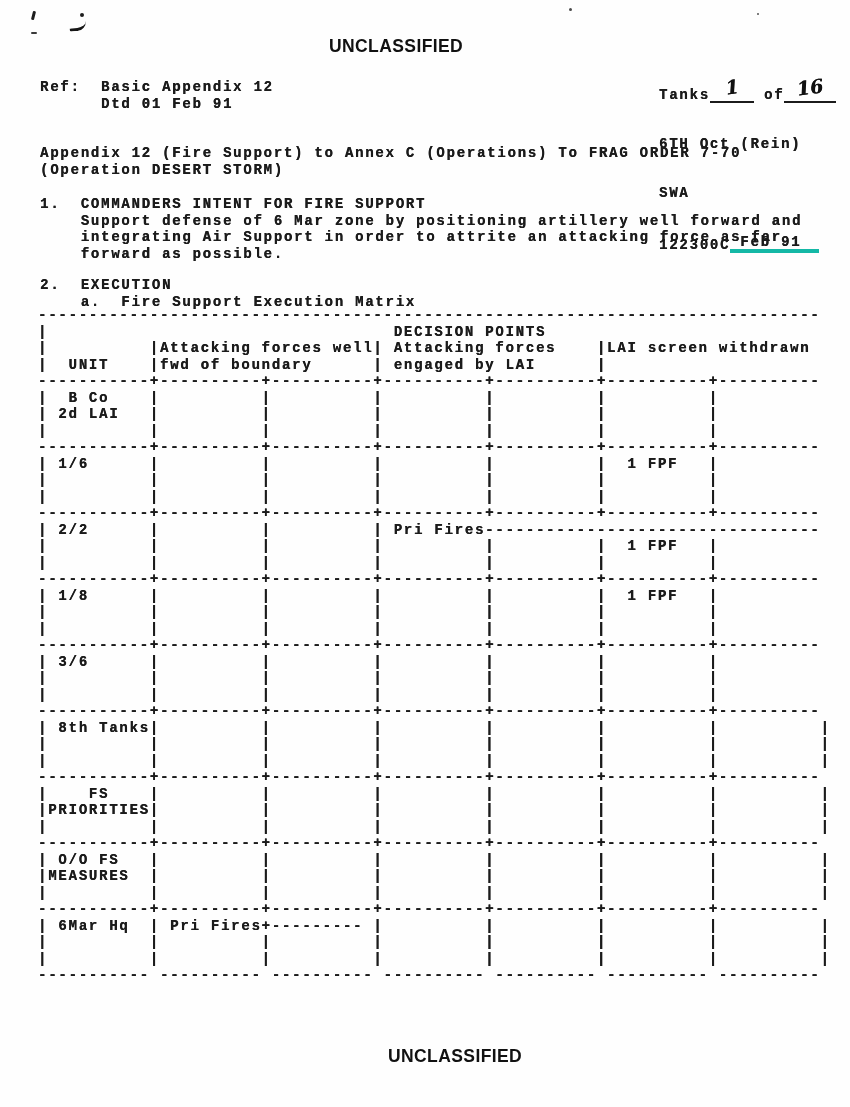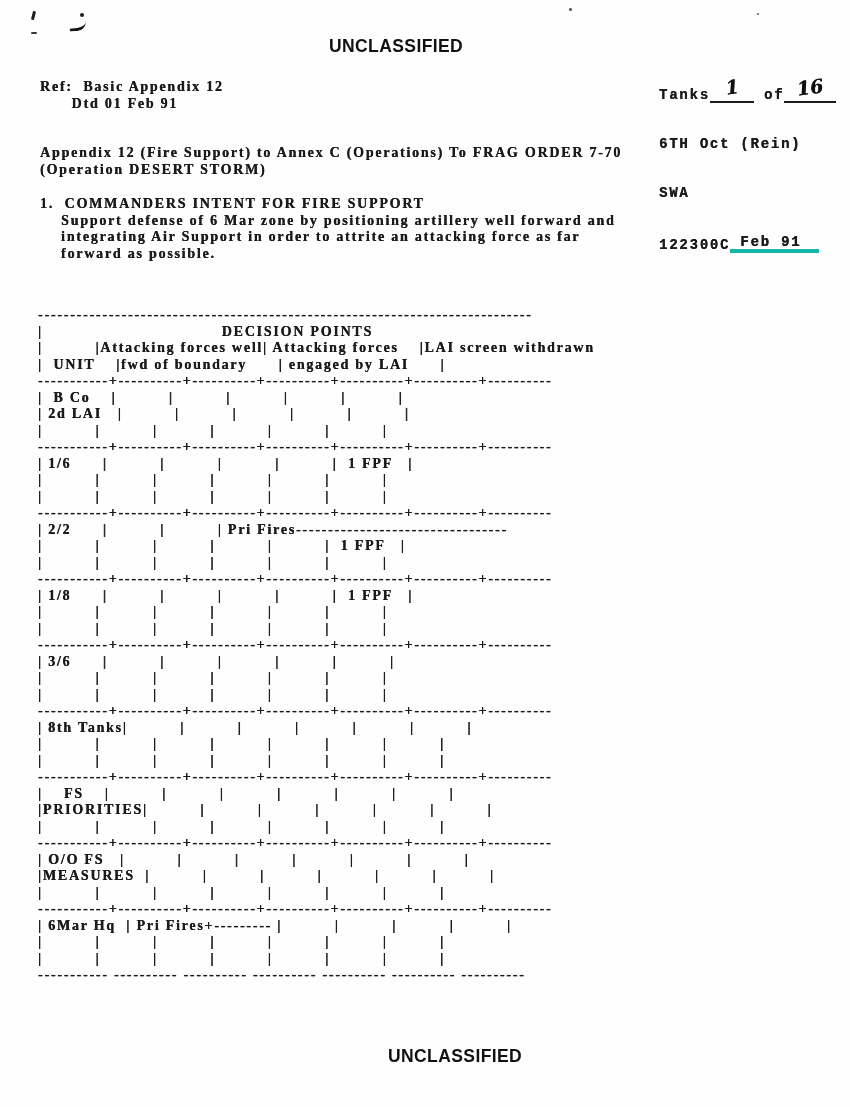--- a/index.html
+++ b/index.html
@@ -16,21 +16,21 @@
     font-family:"Liberation Mono",monospace;
     font-weight:700;
     font-size:14px;
     line-height:16.4px;
     letter-spacing:1.76px;
     color:#1b1b1b;
     white-space:pre;
     margin:0;
     text-shadow:0.3px 0 0 currentColor;
   }
-  pre.mono{line-height:16.5px;font-family:Liberation Serif, serif;}
+  pre.mono{line-height:16.5px;}
   .abs{position:absolute;}
   
   .uc{
     font-family:"Liberation Sans",sans-serif;
     font-weight:700;
     font-size:17.5px;
     letter-spacing:0.4px;
     color:#111;
     text-align:center;
   }
@@ -101,20 +101,22 @@
       Dtd 01 Feb 91</pre>
 
   <pre class="abs mono" id="title-block">Appendix 12 (Fire Support) to Annex C (Operations) To FRAG ORDER 7-70
 (Operation DESERT STORM)</pre>
 
   <pre class="abs mono" id="section1">1.  COMMANDERS INTENT FOR FIRE SUPPORT
     Support defense of 6 Mar zone by positioning artillery well forward and
     integrating Air Support in order to attrite an attacking force as far
     forward as possible.</pre>
 
+  <pre class="abs mono" id="section2">2.  EXECUTION
+    a.  Fire Support Execution Matrix</pre>
 
   <pre class="abs mono" id="matrix">-----------------------------------------------------------------------------
 |                                  DECISION POINTS
 |          |Attacking forces well| Attacking forces    |LAI screen withdrawn
 |  UNIT    |fwd of boundary      | engaged by LAI      |
 -----------+----------+----------+----------+----------+----------+----------
 |  B Co    |          |          |          |          |          |
 | 2d LAI   |          |          |          |          |          |
 |          |          |          |          |          |          |
 -----------+----------+----------+----------+----------+----------+----------

